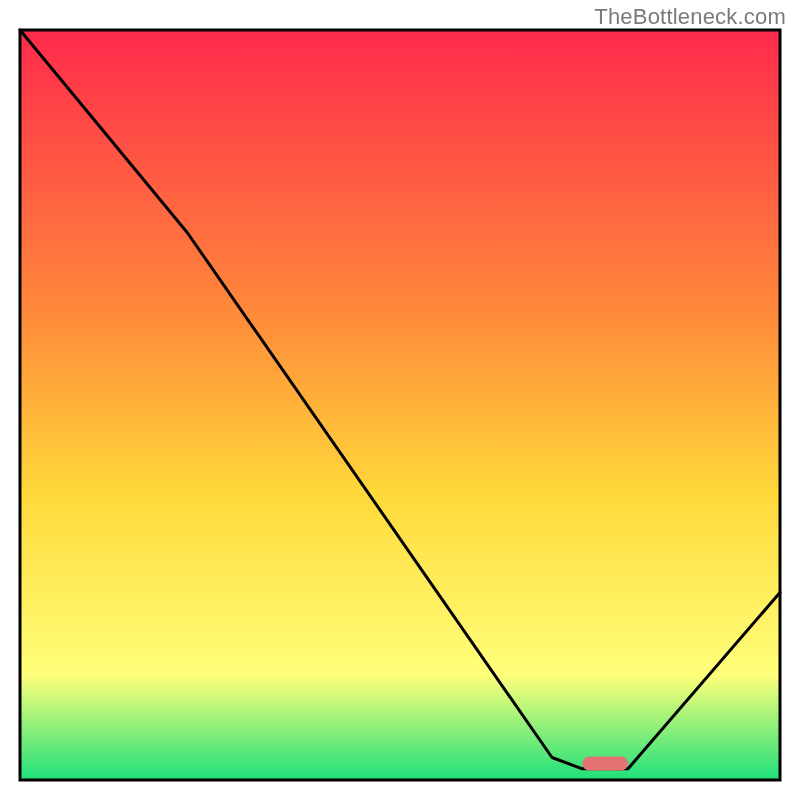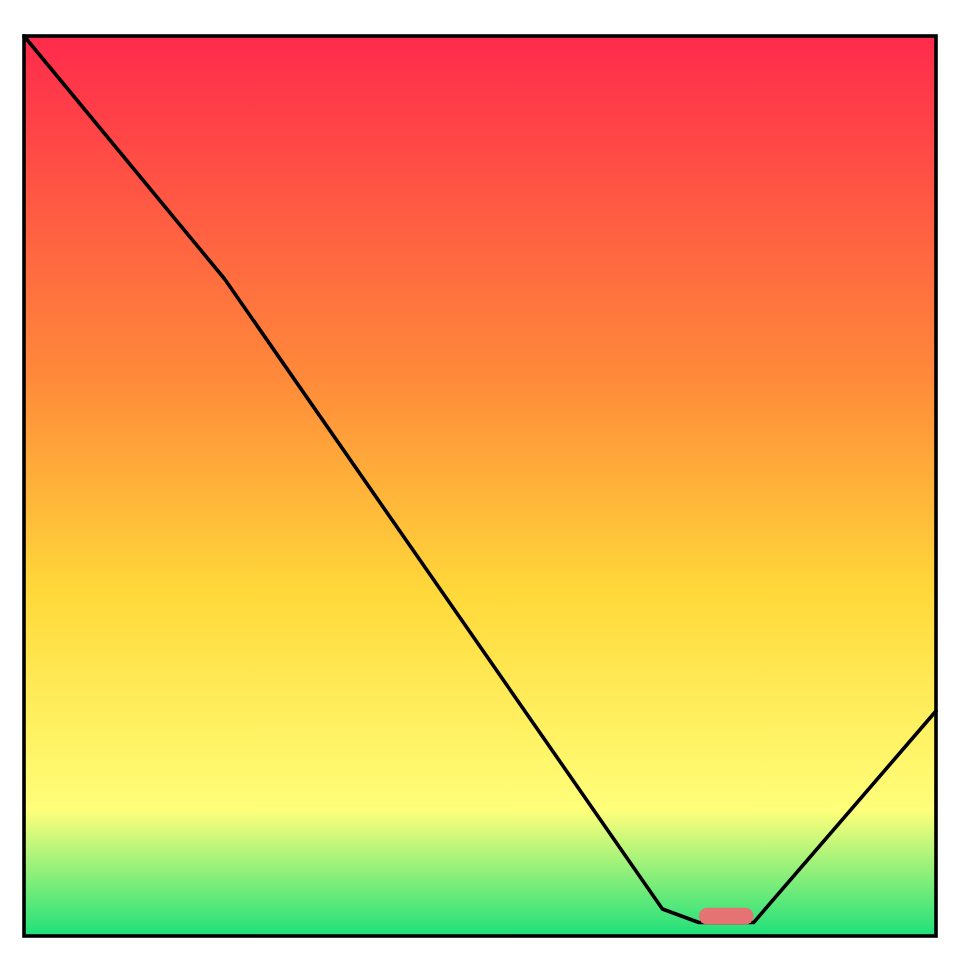--- a/index.html
+++ b/index.html
@@ -25,20 +25,21 @@
     letter-spacing: 0.2px;
   }
   svg {
     display: block;
   }
 </style>
 </head>
 <body>
 
 <div class="container">
+  <div class="watermark">TheBottleneck.com</div>
 
   <svg width="800" height="800" viewBox="0 0 800 800">
     <defs>
       <linearGradient id="bg-grad" x1="0" y1="0" x2="0" y2="1">
         <stop id="g0" offset="0%" stop-color="#ff2a4c"></stop>
         <stop id="g1" offset="38%" stop-color="#ff8a3a"></stop>
         <stop id="g2" offset="62%" stop-color="#ffd93a"></stop>
         <stop id="g3" offset="86%" stop-color="#ffff7a"></stop>
         <stop id="g4" offset="100%" stop-color="#1ee07a"></stop>
       </linearGradient>

